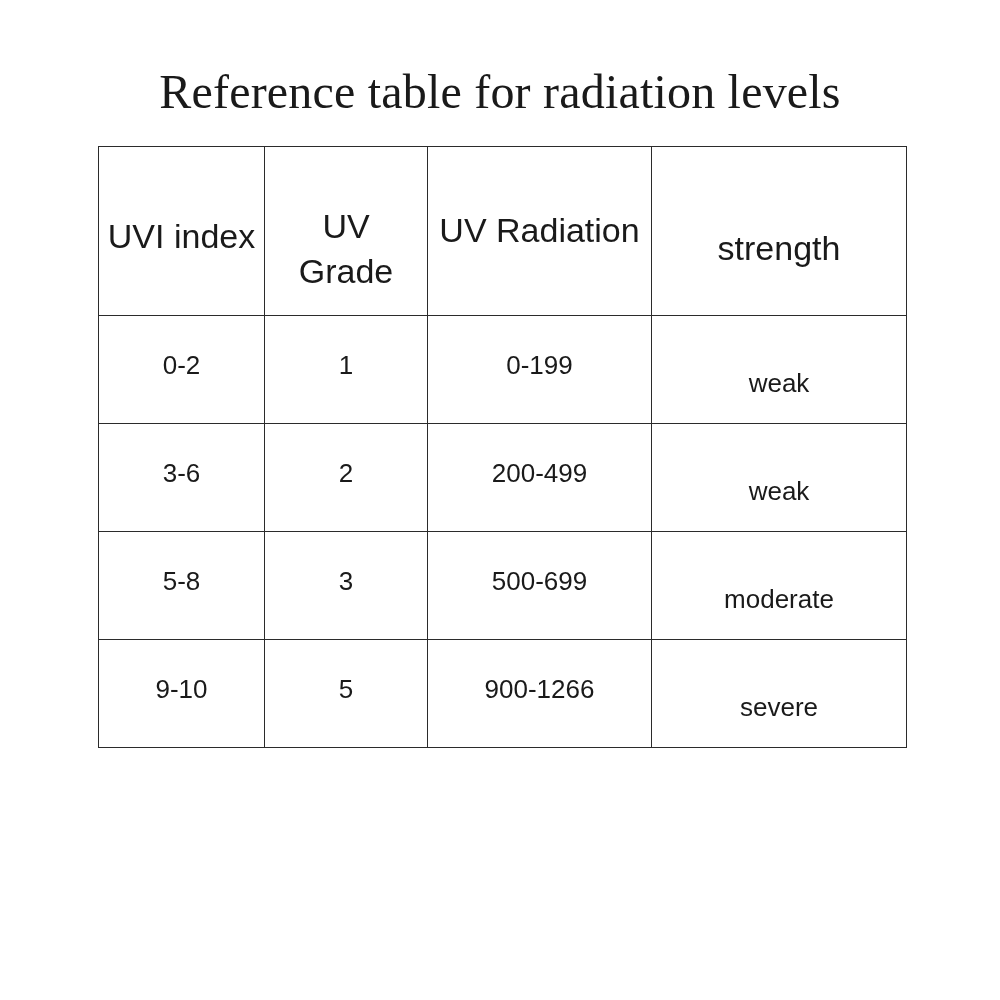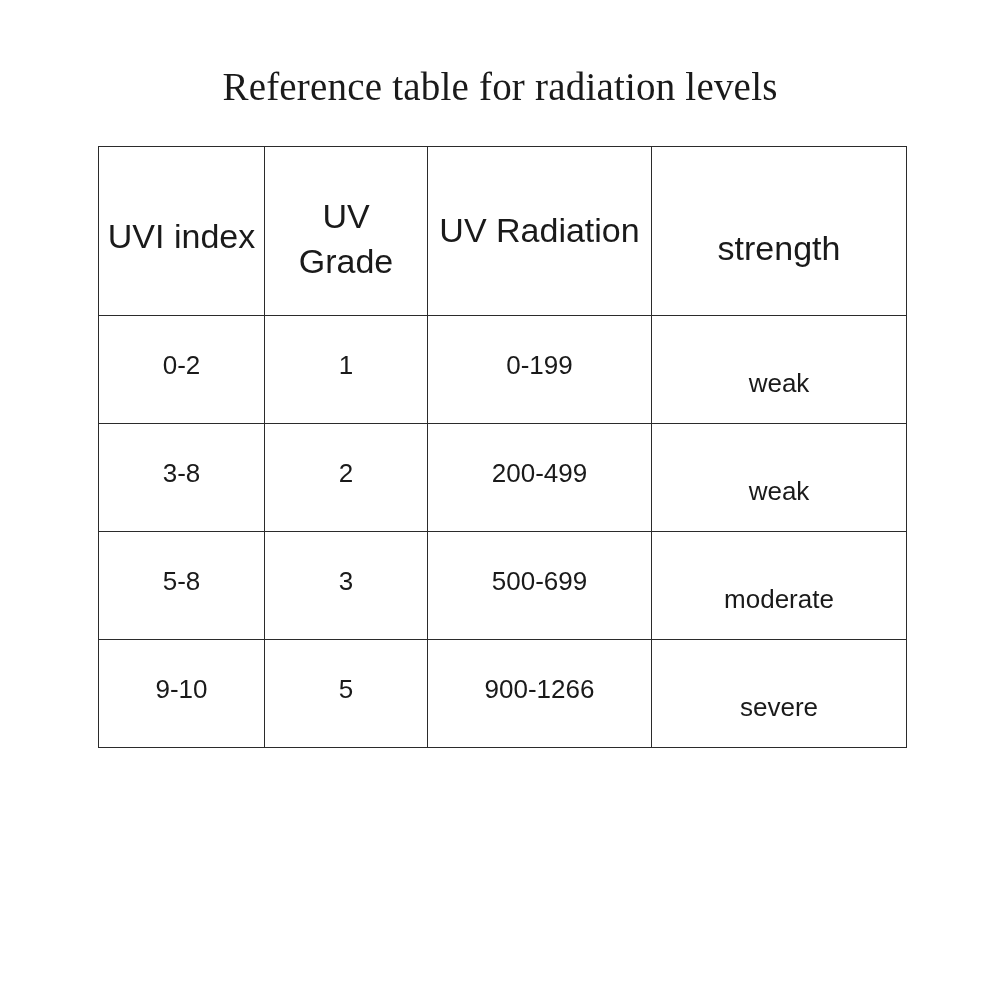--- a/index.html
+++ b/index.html
@@ -20,21 +20,21 @@
     height: 1000px;
     box-sizing: border-box;
   }
   .title {
     position: absolute;
     top: 64px;
     left: 0;
     width: 1000px;
     text-align: center;
     font-family: "Liberation Serif", serif;
-    font-size: 39px;
+    font-size: 48px;
     font-weight: 400;
     color: #1a1a1a;
     letter-spacing: 0.2px;
   }
   .table-wrap {
     position: absolute;
     left: 98px;
     top: 146px;
     width: 808px;
   }
@@ -59,21 +59,21 @@
 
   
   tr.head td { height: 168px; }
   .hd {
     font-size: 34px;
     line-height: 1.33;
     padding: 0 8px;
   }
   
   .hd-uvi { position: relative; top: 6px; }
-  .hd-grade { position: relative; top: 8px; }
+  .hd-grade { position: relative; top: 18px; }
   .hd-rad { position: relative; top: 0px; }
   .hd-strength { position: relative; top: 18px; }
 
   tr.body-row td { height: 107px; }
   .cell {
     font-size: 26px;
     line-height: 1.1;
     padding: 0 6px;
   }
   .cell-idx { position: relative; top: -4px; }
@@ -122,21 +122,21 @@
           <td>
               <div class="cell cell-rad">0-199</div>
             </td>
           <td>
               <div class="cell cell-strength">weak</div>
             </td>
         </tr>
 
         <tr class="body-row">
           <td>
-              <div class="cell cell-idx">3-8</div>
+              <div class="cell cell-idx">3-6</div>
             </td>
           <td>
               <div class="cell cell-grade">2</div>
             </td>
           <td>
               <div class="cell cell-rad">200-499</div>
             </td>
           <td>
               <div class="cell cell-strength">weak</div>
             </td>

